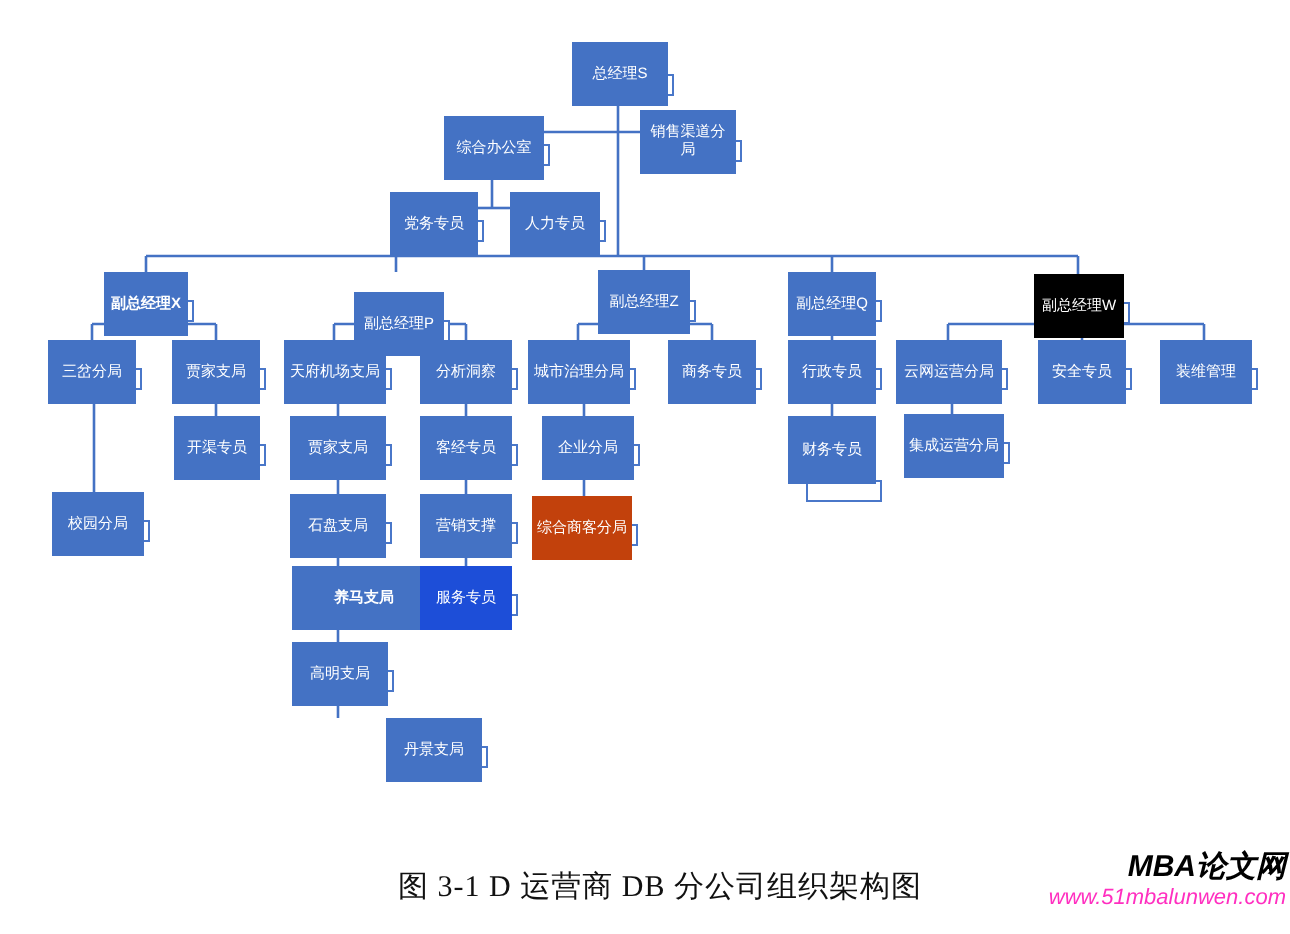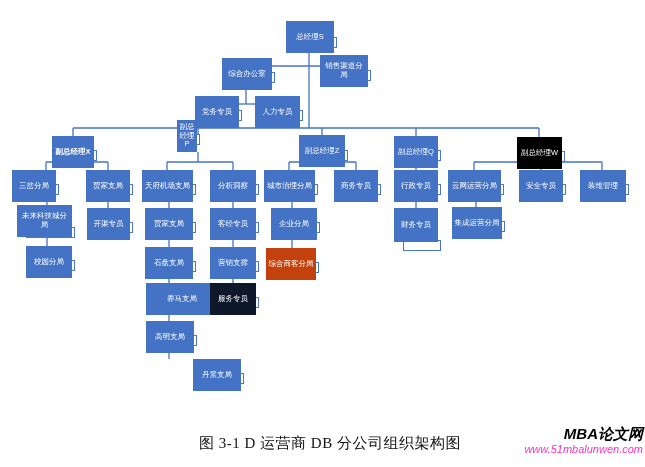--- a/index.html
+++ b/index.html
@@ -83,48 +83,44 @@
         <div class="blue" style="background: rgb(68, 114, 196); color: rgb(255, 255, 255);">党务专员</div>
       </div>
       <div class="node" style="left: 255px; top: 96px; width: 45px; height: 16px;">
         <div class="shadow"></div>
         <div class="blue" style="background: rgb(68, 114, 196); color: rgb(255, 255, 255);">人力专员</div>
       </div>
       <div class="node" style="left: 52px; top: 136px; width: 42px; height: 16px; font-weight: bold;">
         <div class="shadow"></div>
         <div class="blue" style="background: rgb(68, 114, 196); color: rgb(255, 255, 255);">副总经理X</div>
       </div>
-      <div class="node" style="left: 177px; top: 120px; width: 20px; height: 16px;">
+      <div class="node" style="left: 177px; top: 146px; width: 45px; height: 16px;">
         <div class="shadow"></div>
         <div class="blue" style="background: rgb(68, 114, 196); color: rgb(255, 255, 255);">副总经理P</div>
       </div>
       <div class="node" style="left: 299px; top: 135px; width: 46px; height: 17px;">
         <div class="shadow"></div>
         <div class="blue" style="background: rgb(68, 114, 196); color: rgb(255, 255, 255);">副总经理Z</div>
       </div>
       <div class="node" style="left: 394px; top: 136px; width: 44px; height: 16px;">
         <div class="shadow"></div>
         <div class="blue" style="background: rgb(68, 114, 196); color: rgb(255, 255, 255);">副总经理Q</div>
       </div>
       <div class="node" style="left: 517px; top: 137px; width: 45px; height: 16px;">
         <div class="shadow"></div>
         <div class="blue" style="background: #000000; color: rgb(255, 255, 255);">副总经理W</div>
       </div>
-      <div class="node" style="left: 12px; top: 170px; width: 44px; height: 16px;">
+      <div class="node" style="left: 24px; top: 170px; width: 44px; height: 16px;">
         <div class="shadow"></div>
         <div class="blue" style="background: rgb(68, 114, 196); color: rgb(255, 255, 255);">三岔分局</div>
       </div>
       <div class="node" style="left: 86px; top: 170px; width: 44px; height: 16px;">
         <div class="shadow"></div>
         <div class="blue" style="background: rgb(68, 114, 196); color: rgb(255, 255, 255);">贾家支局</div>
       </div>
-      <div class="node" style="left: 17px; top: 205px; width: 55px; height: 24px;">
-        <div class="shadow"></div>
-        <div class="blue" style="background: rgb(68, 114, 196); color: rgb(255, 255, 255);">未来科技城分局</div>
-      </div>
       <div class="node" style="left: 26px; top: 246px; width: 46px; height: 16px;">
         <div class="shadow"></div>
         <div class="blue" style="background: rgb(68, 114, 196); color: rgb(255, 255, 255);">校园分局</div>
       </div>
       <div class="node" style="left: 87px; top: 208px; width: 43px; height: 16px;">
         <div class="shadow"></div>
         <div class="blue" style="background: rgb(68, 114, 196); color: rgb(255, 255, 255);">开渠专员</div>
       </div>
       <div class="node" style="left: 142px; top: 170px; width: 51px; height: 16px;">
         <div class="shadow"></div>
@@ -135,21 +131,21 @@
         <div class="blue" style="background: rgb(68, 114, 196); color: rgb(255, 255, 255);">分析洞察</div>
       </div>
       <div class="node" style="left: 145px; top: 208px; width: 48px; height: 16px;">
         <div class="shadow"></div>
         <div class="blue" style="background: rgb(68, 114, 196); color: rgb(255, 255, 255);">贾家支局</div>
       </div>
       <div class="node" style="left: 145px; top: 247px; width: 48px; height: 16px;">
         <div class="shadow"></div>
         <div class="blue" style="background: rgb(68, 114, 196); color: rgb(255, 255, 255);">石盘支局</div>
       </div>
-      <div class="node" style="left: 146px; top: 283px; width: 72px; height: 16px;">
+      <div class="node" style="left: 146px; top: 283px; width: 72px; height: 16px; font-weight: bold;">
         <div class="shadow"></div>
         <div class="blue" style="background: rgb(68, 114, 196); color: rgb(255, 255, 255);">养马支局</div>
       </div>
       <div class="node" style="left: 146px; top: 321px; width: 48px; height: 16px;">
         <div class="shadow"></div>
         <div class="blue" style="background: rgb(68, 114, 196); color: rgb(255, 255, 255);">高明支局</div>
       </div>
       <div class="node" style="left: 146px; top: 359px; width: 48px; height: 16px; margin-left: 47px;">
         <div class="shadow"></div>
         <div class="blue" style="background: rgb(68, 114, 196); color: rgb(255, 255, 255);">丹景支局</div>
@@ -157,21 +153,21 @@
       <div class="node" style="left: 210px; top: 208px; width: 46px; height: 16px;">
         <div class="shadow"></div>
         <div class="blue" style="background: rgb(68, 114, 196); color: rgb(255, 255, 255);">客经专员</div>
       </div>
       <div class="node" style="left: 210px; top: 247px; width: 46px; height: 16px;">
         <div class="shadow"></div>
         <div class="blue" style="background: rgb(68, 114, 196); color: rgb(255, 255, 255);">营销支撑</div>
       </div>
       <div class="node" style="left: 210px; top: 283px; width: 46px; height: 16px;">
         <div class="shadow"></div>
-        <div class="blue" style="background: #0f172a; color: rgb(255, 255, 255); text-align: center;">服务专员</div>
+        <div class="blue" style="background: #1d4ed8; color: rgb(255, 255, 255); text-align: center;">服务专员</div>
       </div>
       <div class="node" style="left: 264px; top: 170px; width: 51px; height: 16px;">
         <div class="shadow"></div>
         <div class="blue" style="background: rgb(68, 114, 196); color: rgb(255, 255, 255);">城市治理分局</div>
       </div>
       <div class="node" style="left: 334px; top: 170px; width: 44px; height: 16px;">
         <div class="shadow"></div>
         <div class="blue" style="background: rgb(68, 114, 196); color: rgb(255, 255, 255);">商务专员</div>
       </div>
       <div class="node" style="left: 271px; top: 208px; width: 46px; height: 16px;">

